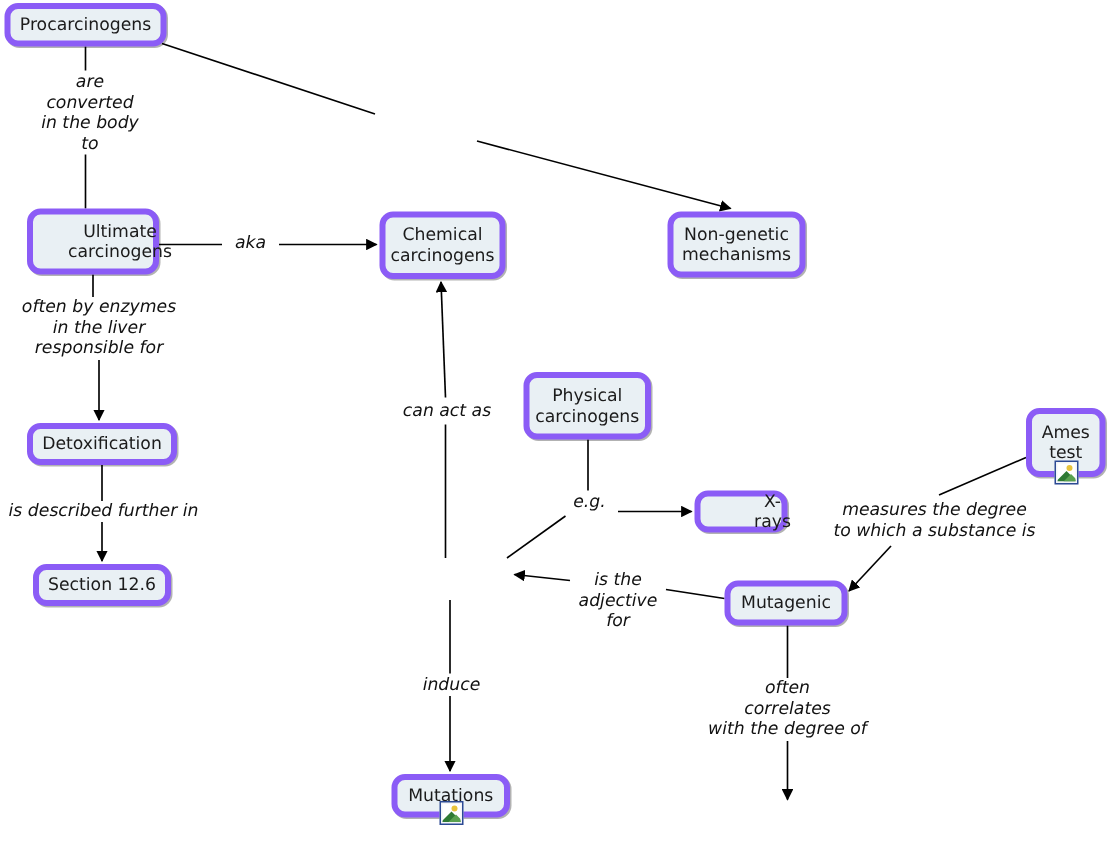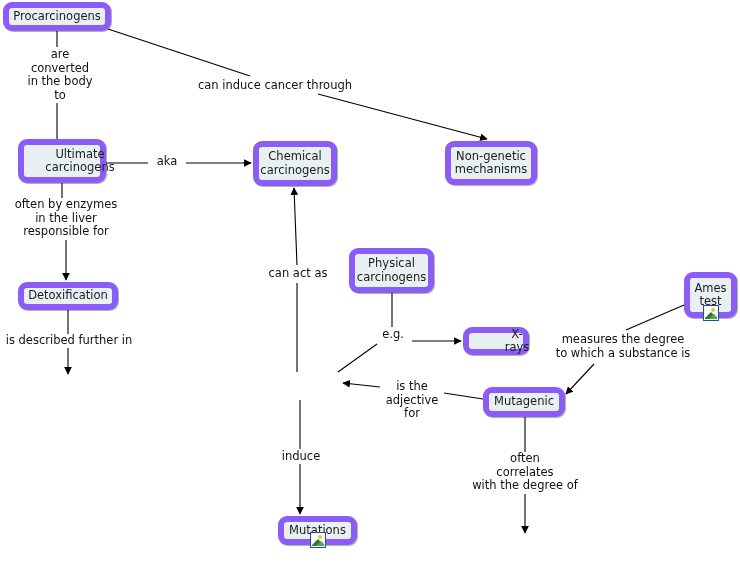--- a/index.html
+++ b/index.html
@@ -20,21 +20,21 @@
     left: 0;
     top: 0;
     width: 740px;
     height: 578px;
     pointer-events: none;
   }
   .node {
     position: absolute;
     box-sizing: border-box;
     background: #e9f0f4;
-    border: 6px solid #8b5cf6;
+    border: 4px solid #8b5cf6;
     border-radius: 9px;
     display: flex;
     flex-direction: column;
     align-items: center;
     justify-content: center;
     font-size: 11.5px;
     color: #1b1b1b;
     line-height: 13.5px;
     text-align: center;
     box-shadow: 1px 1px 0 rgba(0,0,0,0.30);
@@ -45,20 +45,21 @@
     display: block;
   }
   .link-label {
     position: absolute;
     font-size: 11.5px;
     line-height: 13.5px;
     color: #111111;
     text-align: center;
     white-space: pre-line;
     background: transparent;
+    font-style: italic;
   }
   .img-badge {
     position: absolute;
     width: 16px;
     height: 16px;
     left: 50%;
     margin-left: -8px;
     bottom: -9px;
     border: 1px solid #2c4a94;
     background: #f2f4f8;
@@ -162,20 +163,23 @@
 
   <div class="node" style="left:445px; top:141px; width:92px; height:44px;">
     <span class="label">Non-genetic
 mechanisms</span>
   </div>
 
   <div class="node" style="left:18px; top:282px; width:100px; height:28px;">
     <span class="label">Detoxification</span>
   </div>
 
+  <div class="node" style="left:22px; top:376px; width:92px; height:28px;">
+    <span class="label">Section 12.6</span>
+  </div>
 
   <div class="node" style="left:349px; top:248px; width:85px; height:45px;">
     <span class="label">Physical
 carcinogens</span>
   </div>
 
   <div class="node" style="left:463px; top:327px; width:58px; height:28px;padding-left:48px;">
     <span class="label">X-rays</span>
   </div>
 
@@ -189,38 +193,37 @@
 test</span>
     <span class="img-badge">
       <span class="inner">
         <span class="sun"></span>
         <span class="hill"></span>
         <span class="hill2"></span>
       </span>
     </span>
   </div>
 
-  <div class="node" style="left:261px; top:516px; width:79px; height:29px;margin-left:17px;">
+  <div class="node" style="left:261px; top:516px; width:79px; height:29px;">
     <span class="label">Mutations</span>
     <span class="img-badge">
       <span class="inner">
         <span class="sun"></span>
         <span class="hill"></span>
         <span class="hill2"></span>
       </span>
     </span>
   </div>
 
 
   <div class="link-label" style="left:18px; top:48px; width:84px;">are
 converted
 in the body
 to</div>
 
-  <div class="link-label" style="left:190px; top:79px; width:170px;">can induce cancer through</div>
 
   <div class="link-label" style="left:149px; top:155px; width:36px;">aka</div>
 
   <div class="link-label" style="left:2px; top:334px; width:134px;">is described further in</div>
 
   <div class="link-label" style="left:2px; top:198px; width:128px;">often by enzymes
 in the liver
 responsible for</div>
 
   <div class="link-label" style="left:262px; top:267px; width:72px;">can act as</div>

